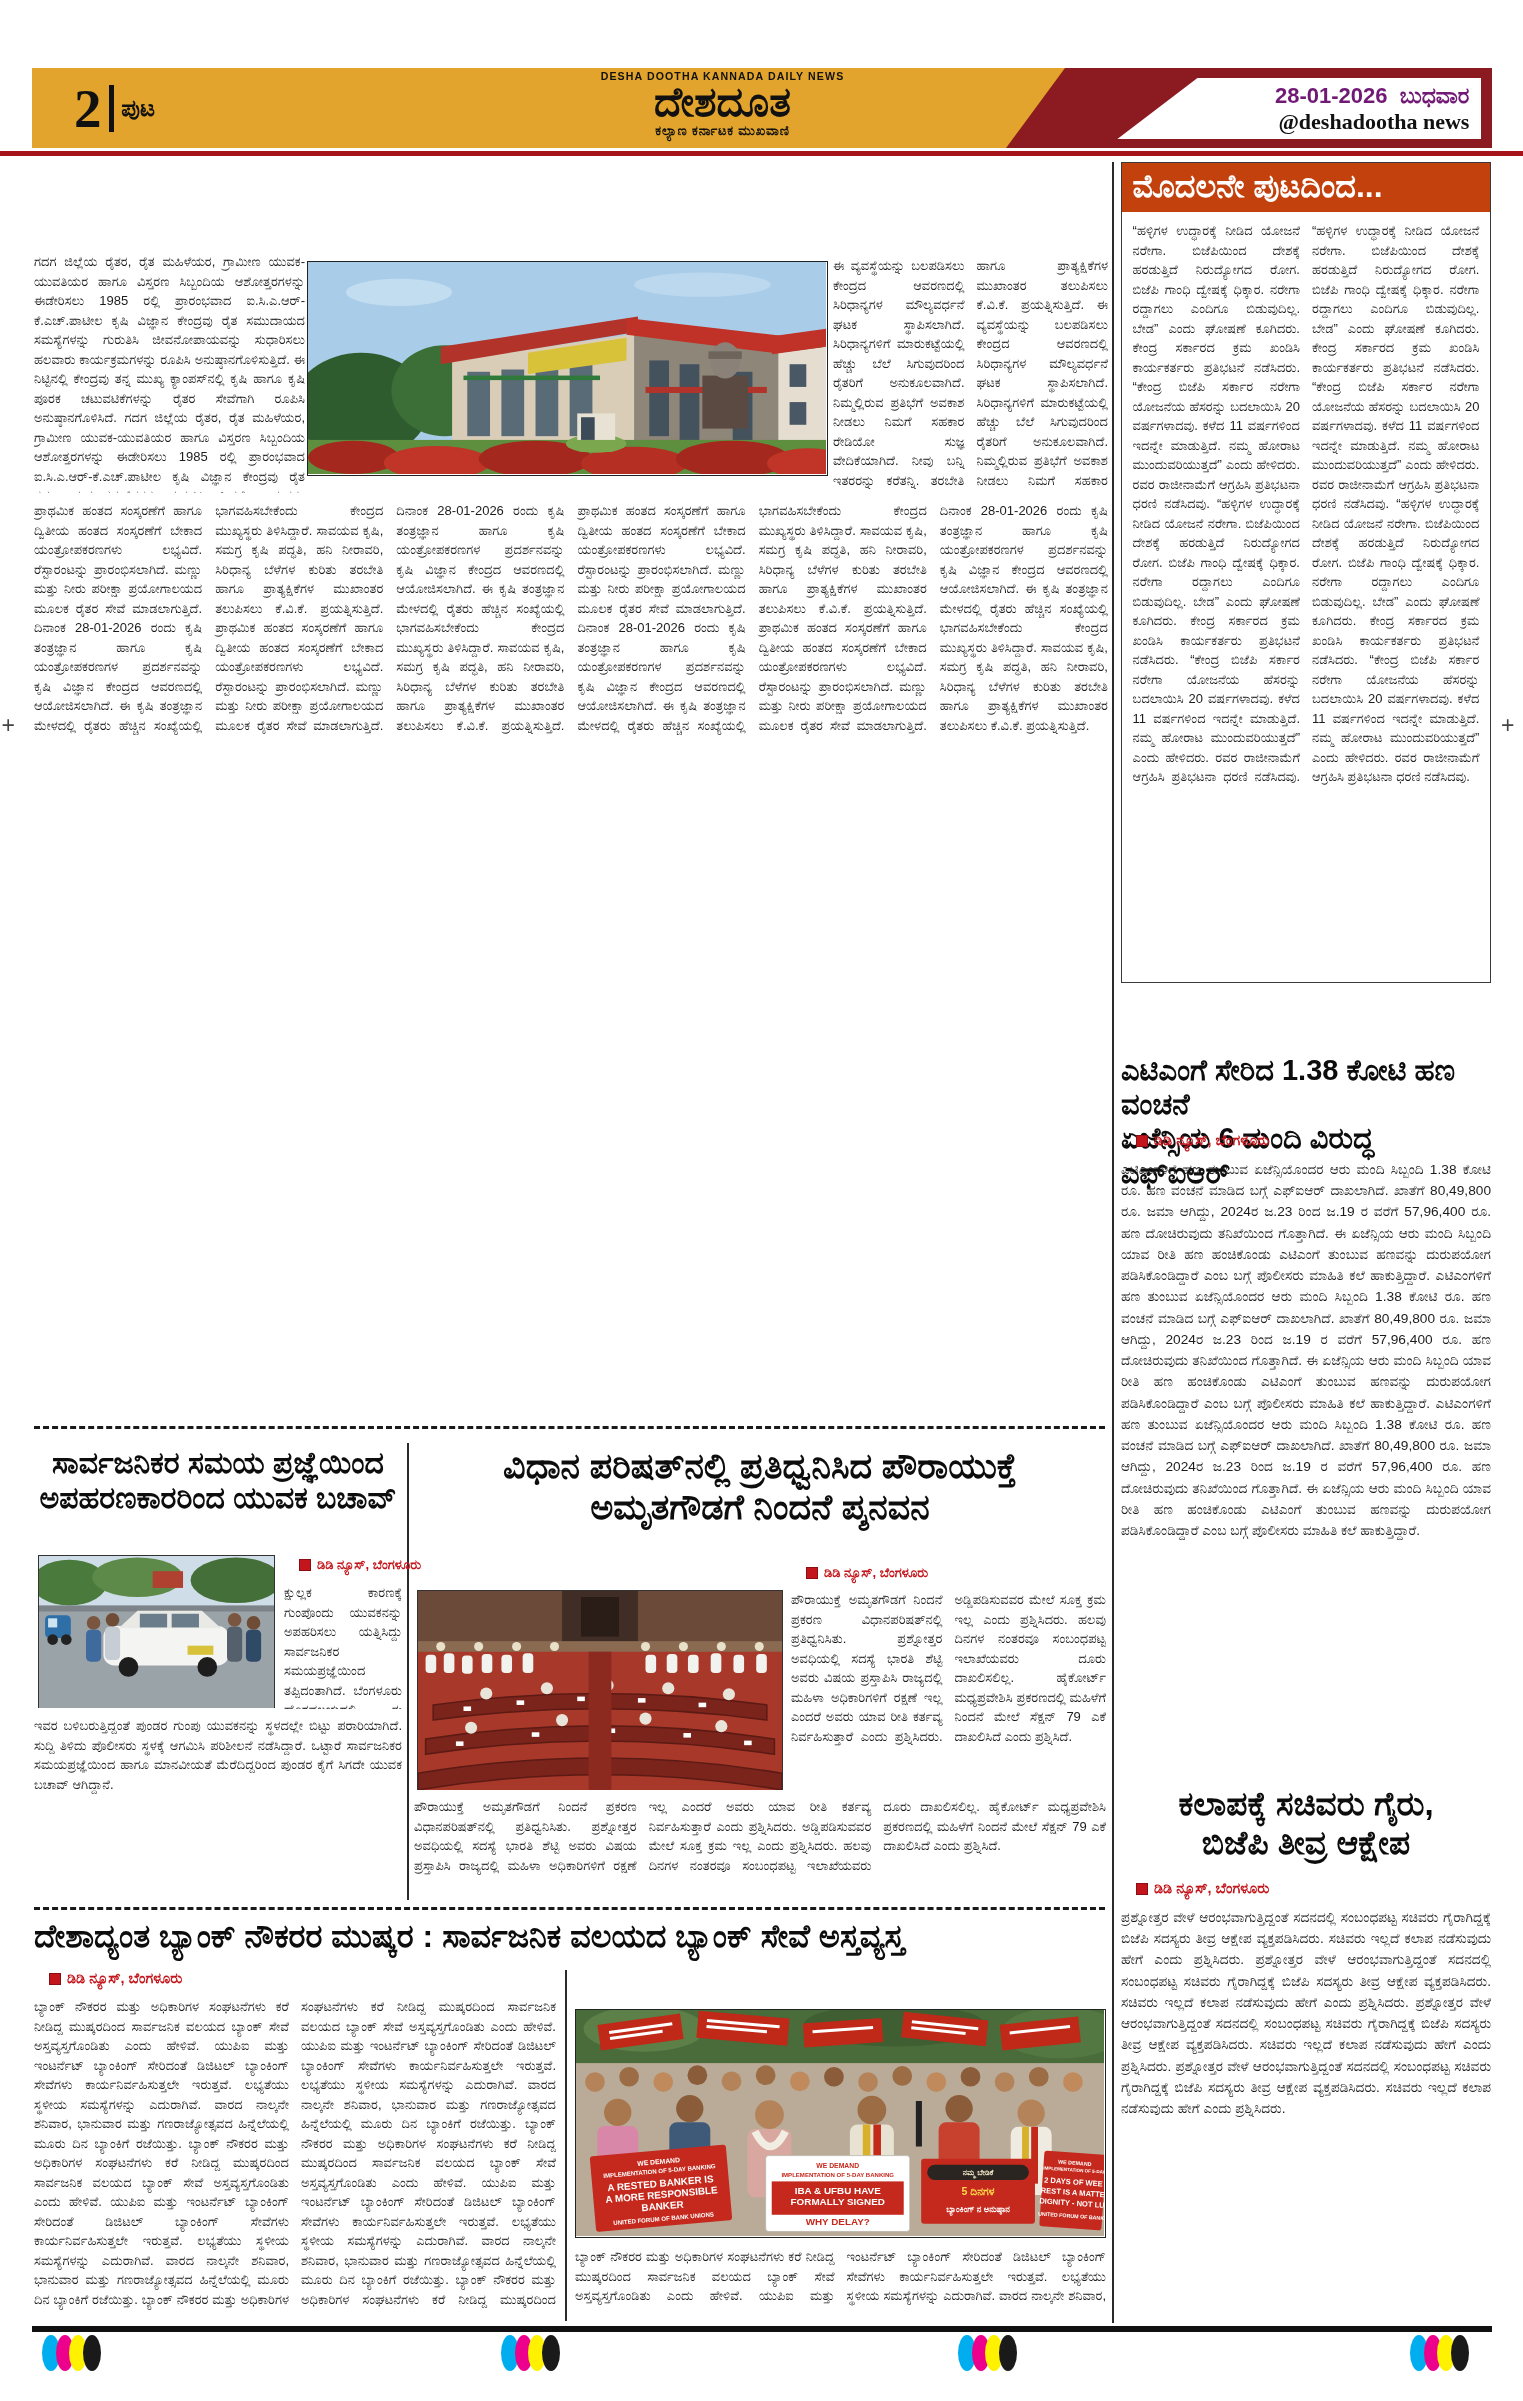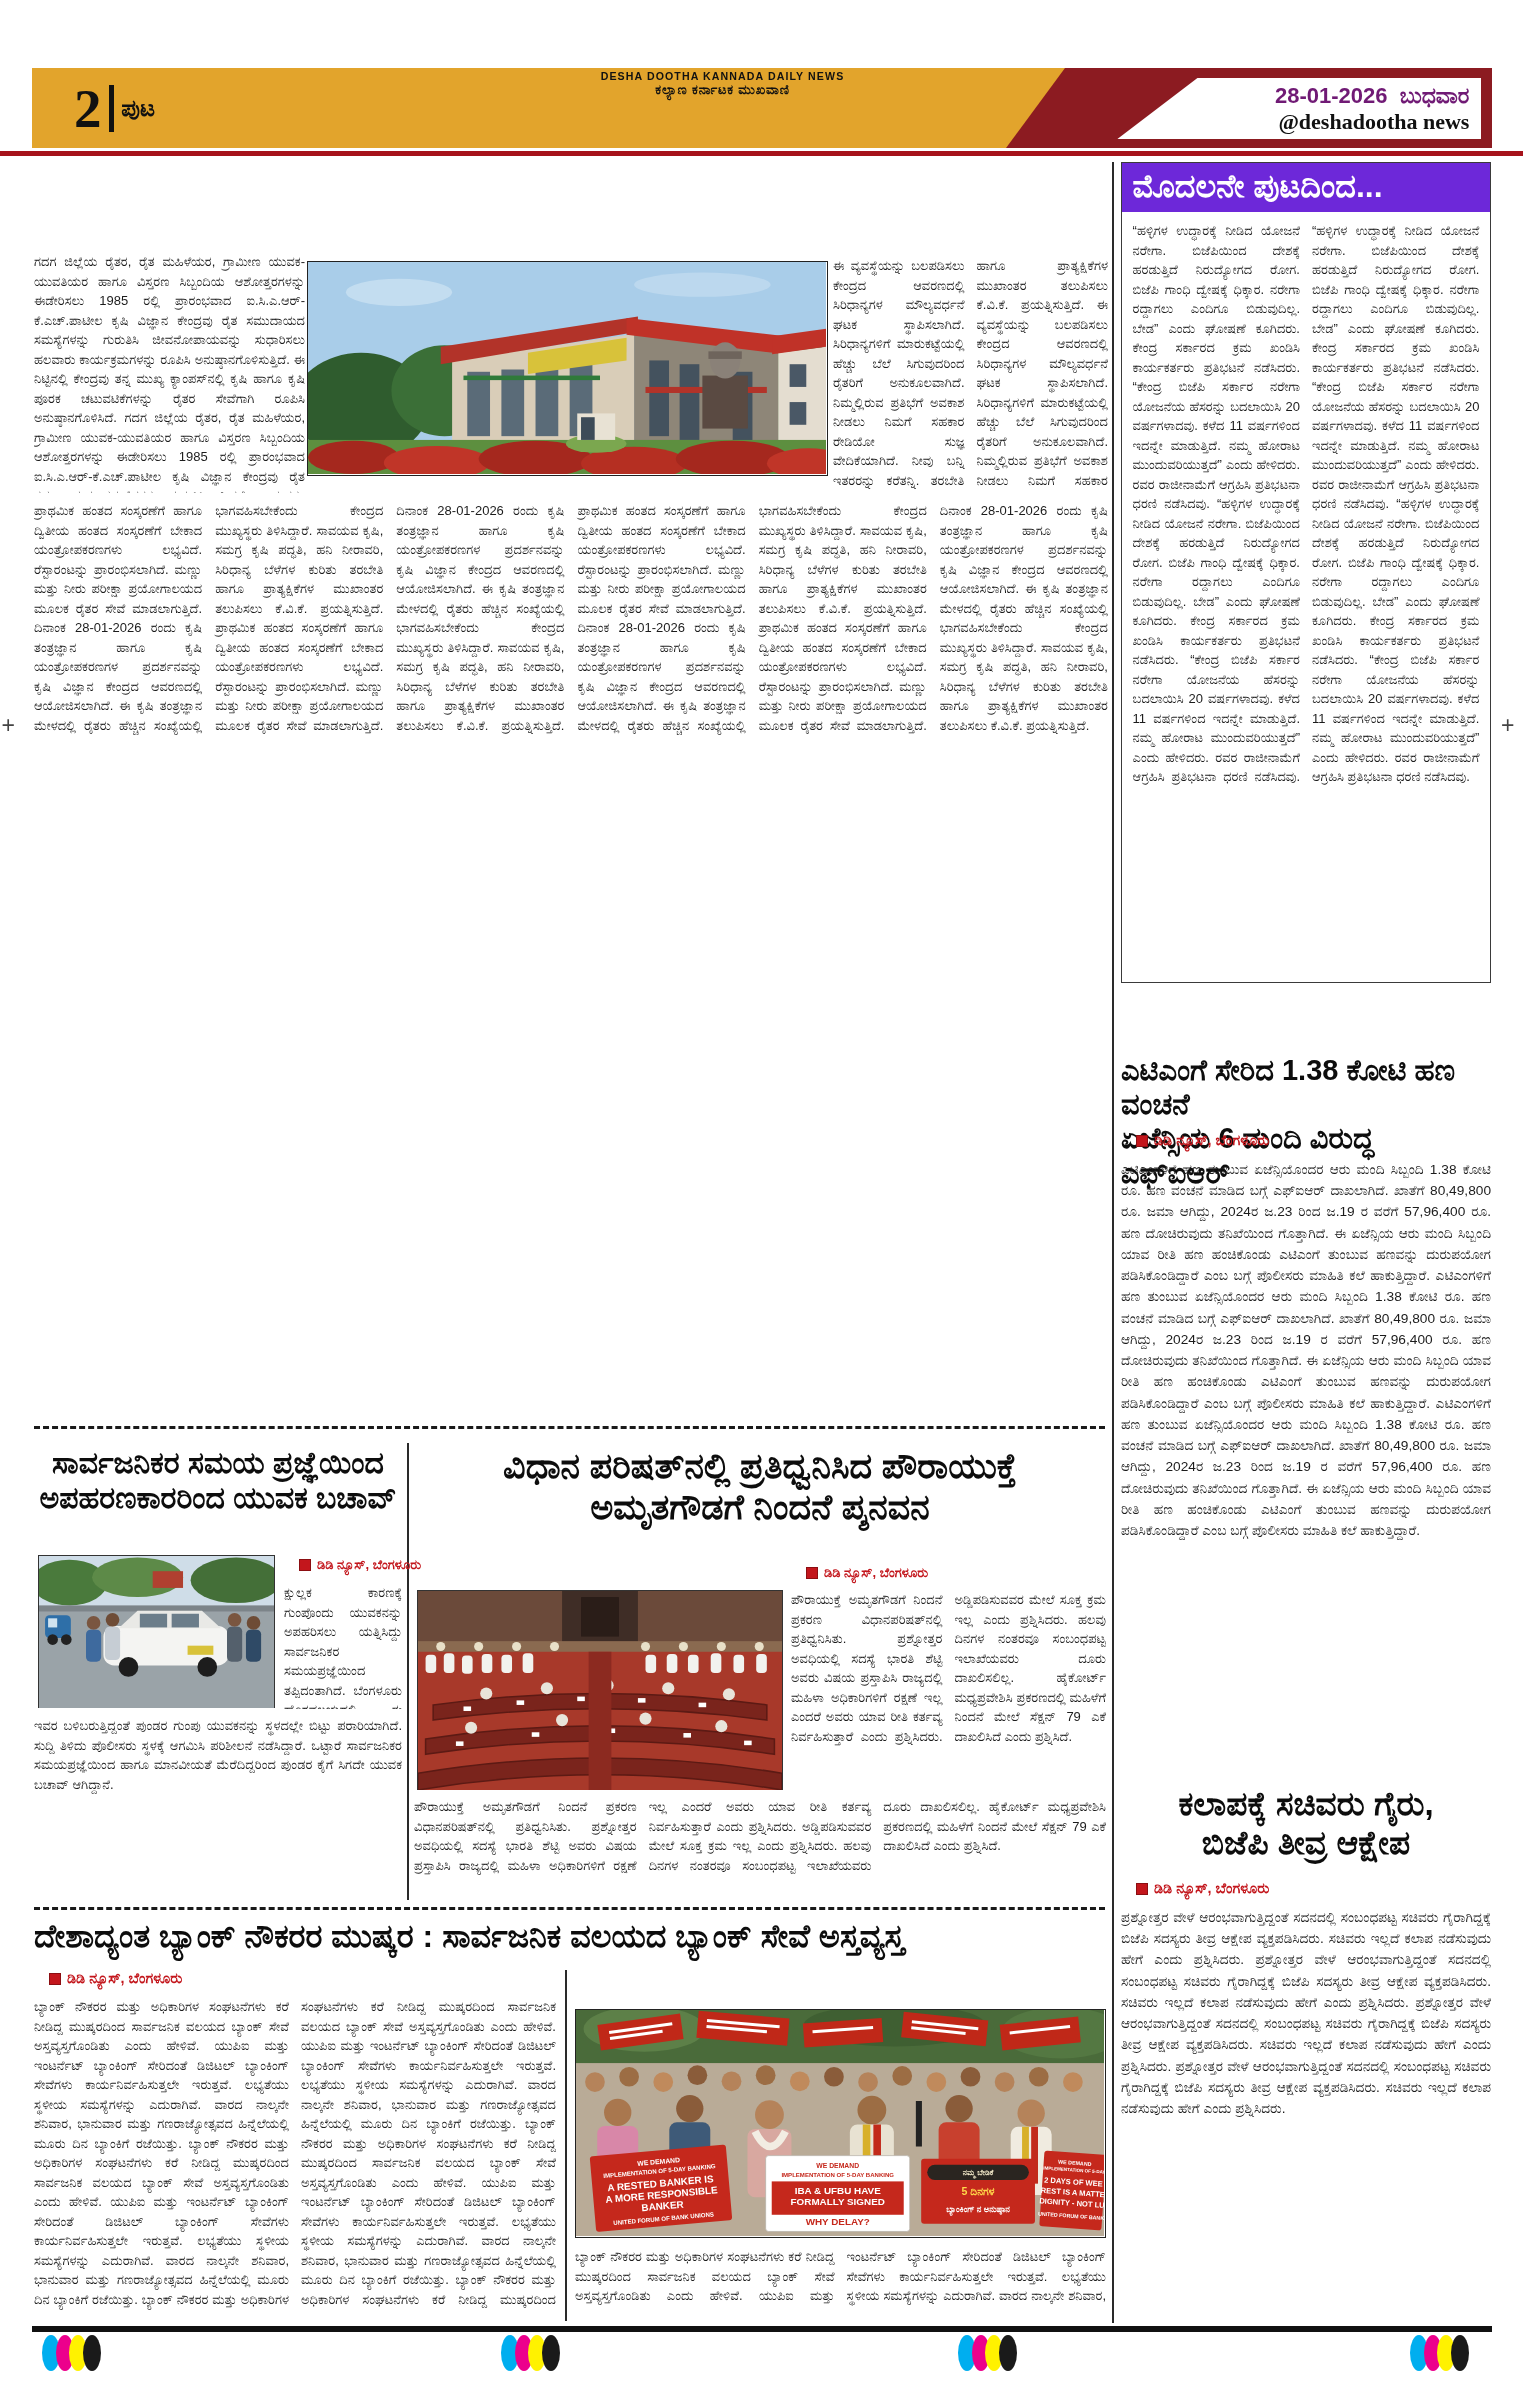--- a/index.html
+++ b/index.html
@@ -33,21 +33,21 @@
   .cols2{column-count:2;column-gap:12px;}
   .cols3{column-count:3;column-gap:12px;}
   .cols6{column-count:6;column-gap:13px;}
   .byline{font-size:14.4px;font-weight:800;color:#C3161C;display:flex;align-items:center;gap:6px;padding-left:15px;}
   .byline .sq{width:10px;height:10px;background:#C3161C;border:1.5px solid #8c0e12;display:inline-block;}
   .dashrule{border-top:3px dashed #1a1a1a;height:0;}
   .vrule{width:1.5px;background:#2a2a2a;}
   .h2line{font-weight:800;color:#0d0d0d;line-height:1.18;}
   
   .fpbox{left:1121px;top:162px;width:370px;height:821px;border:1.5px solid #3a3a3a;box-sizing:border-box;background:#fff;}
-  .fptitle{background:#6d28d9;color:#fff;font-size:32px;font-weight:800;padding:4.6px 10.6px 7.6px 10.6px;}
+  .fptitle{background:#c2410c;color:#fff;font-size:32px;font-weight:800;padding:4.6px 10.6px 7.6px 10.6px;}
   .fpbody{padding:9px 10.6px;height:747px;box-sizing:border-box;}
   
   .footrule{left:32px;top:2326px;width:1460px;height:6px;background:#111;}
   .cmyk{top:2335px;width:83px;height:38px;}
   .cmyk span{position:absolute;top:0;width:18px;height:36px;border-radius:50%;}
   .regmark{font-size:23px;color:#444;font-weight:400;}
   svg text{font-family:"Liberation Sans",sans-serif;}
 </style>
 </head>
 <body>
@@ -55,20 +55,21 @@
 <div id="page">
 
   <div class="abs mast">
     <div class="abs pageno">
       <span class="num">2</span>
       <span class="bar"></span>
       <span class="word">ಪುಟ</span>
     </div>
     <div class="abs mastcenter">
       <div class="tagline">DESHA DOOTHA KANNADA DAILY NEWS</div>
+      <div class="logo">ದೇಶದೂತ</div>
       <div class="subtitle">ಕಲ್ಯಾಣ ಕರ್ನಾಟಕ ಮುಖವಾಣಿ</div>
     </div>
     <div class="abs mastright">
       <div class="dateplate">
         <div class="dateline1">
           <span>28-01-2026</span>&nbsp;&nbsp;<span>ಬುಧವಾರ</span>
         </div>
         <div class="dateline2">@deshadootha news</div>
       </div>
     </div>

